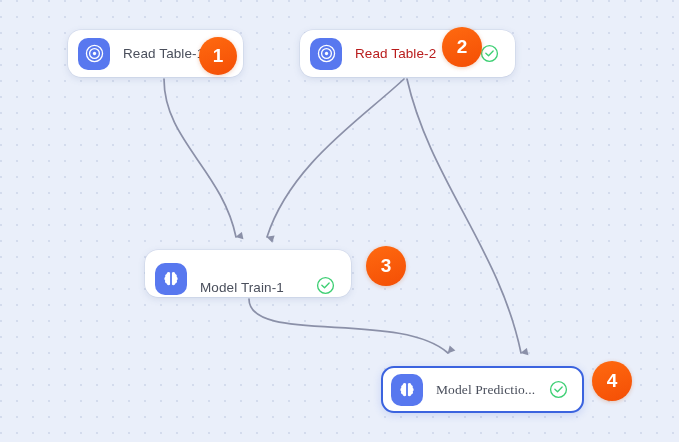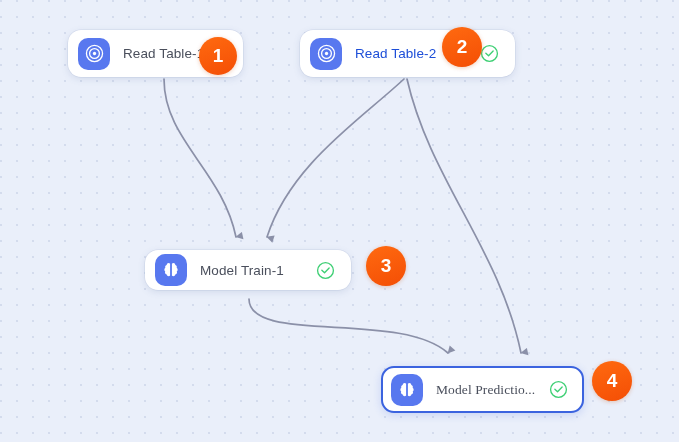--- a/index.html
+++ b/index.html
@@ -124,30 +124,30 @@
         </span>
       </div>
       <div class="wf-node" style="left: 300px; top: 30px; width: 215px; height: 47px;">
         <div class="node-icon" style="background: rgb(88, 120, 239);">
           <svg width="21" height="21" viewBox="0 0 24 24">
             <circle cx="12" cy="12" r="9.2" fill="none" stroke="#ffffff" stroke-width="1.5"></circle>
             <circle cx="12" cy="12" r="5.6" fill="none" stroke="#ffffff" stroke-width="1.5"></circle>
             <circle cx="12" cy="12" r="1.9" fill="#ffffff"></circle>
           </svg>
         </div>
-        <span class="node-label" style="color: #1d4ed8;">Read Table-2</span>
+        <span class="node-label" style="color: #b91c1c;">Read Table-2</span>
         <span class="node-spacer"></span>
         <span style="display: flex;">
           <svg class="status-icon" viewBox="0 0 24 24">
             <circle cx="12" cy="12" r="10" fill="none" stroke="#3ecf74" stroke-width="1.7"></circle>
             <path d="M7.4 11.6 L10.8 14.9 L16.6 8.9" fill="none" stroke="#3ecf74" stroke-width="1.7" stroke-linecap="round" stroke-linejoin="round"></path>
           </svg>
         </span>
       </div>
-      <div class="wf-node" style="left: 145px; top: 250px; width: 206px; height: 40px;">
+      <div class="wf-node" style="left: 145px; top: 250px; width: 206px; height: 47px; align-items: flex-end;">
         <div class="node-icon" style="background: rgb(88, 120, 239);">
           <svg width="20" height="20" viewBox="0 0 24 24">
             <path d="M11 4.4c-1.0-1.0-2.6-1.0-3.5-.1-.5.5-.7 1.1-.6 1.8-1.1.2-1.9 1.1-1.9 2.2 0 .4.1.8.3 1.1-.8.5-1.3 1.3-1.3 2.3 0 .9.4 1.7 1.1 2.2-.2.4-.3.8-.3 1.2 0 1.2.9 2.2 2.1 2.3.1 1.2 1.1 2.1 2.3 2.1.7 0 1.3-.3 1.8-.8V4.4z" fill="#ffffff"></path>
             <path d="M13 4.4c1.0-1.0 2.6-1.0 3.5-.1.5.5.7 1.1.6 1.8 1.1.2 1.9 1.1 1.9 2.2 0 .4-.1.8-.3 1.1.8.5 1.3 1.3 1.3 2.3 0 .9-.4 1.7-1.1 2.2.2.4.3.8.3 1.2 0 1.2-.9 2.2-2.1 2.3-.1 1.2-1.1 2.1-2.3 2.1-.7 0-1.3-.3-1.8-.8V4.4z" fill="#ffffff"></path>
             <rect x="11.45" y="3.6" width="1.1" height="16.8" rx="0.5" fill="#5878ef"></rect>
           </svg>
         </div>
         <span class="node-label" style="color: rgb(74, 79, 92);">Model Train-1</span>
         <span class="node-spacer"></span>
         <span style="display: flex;">

